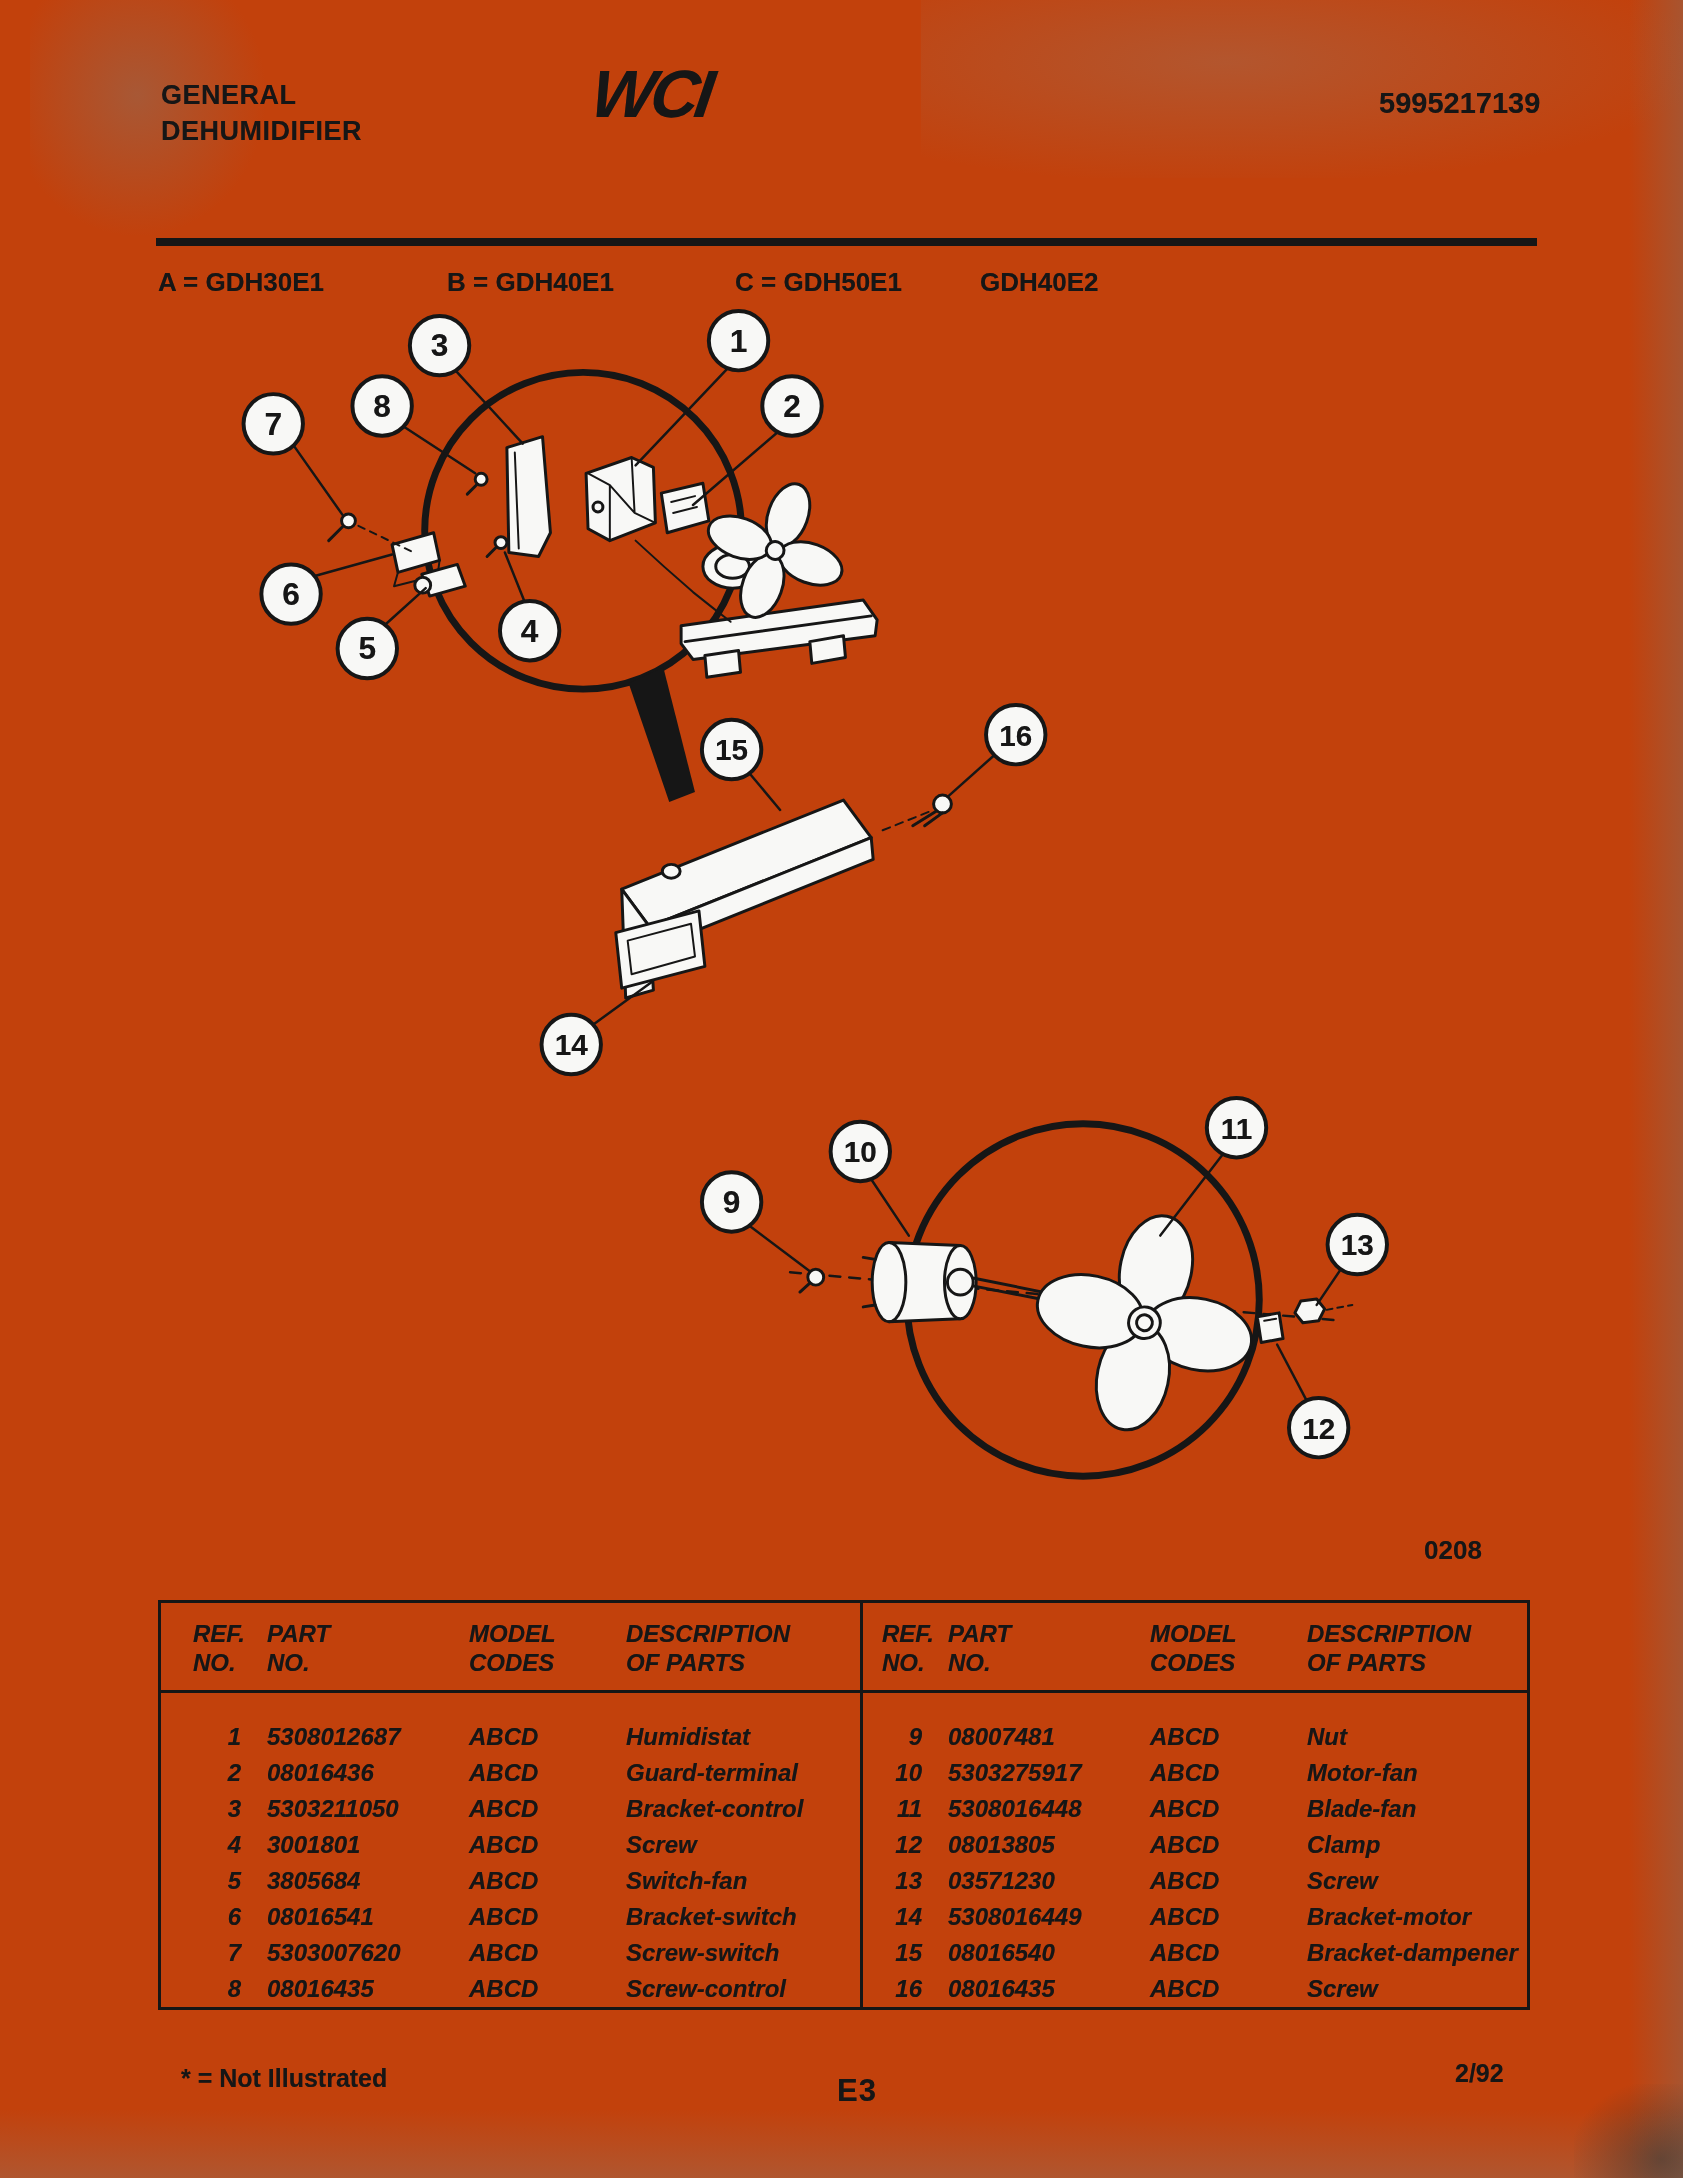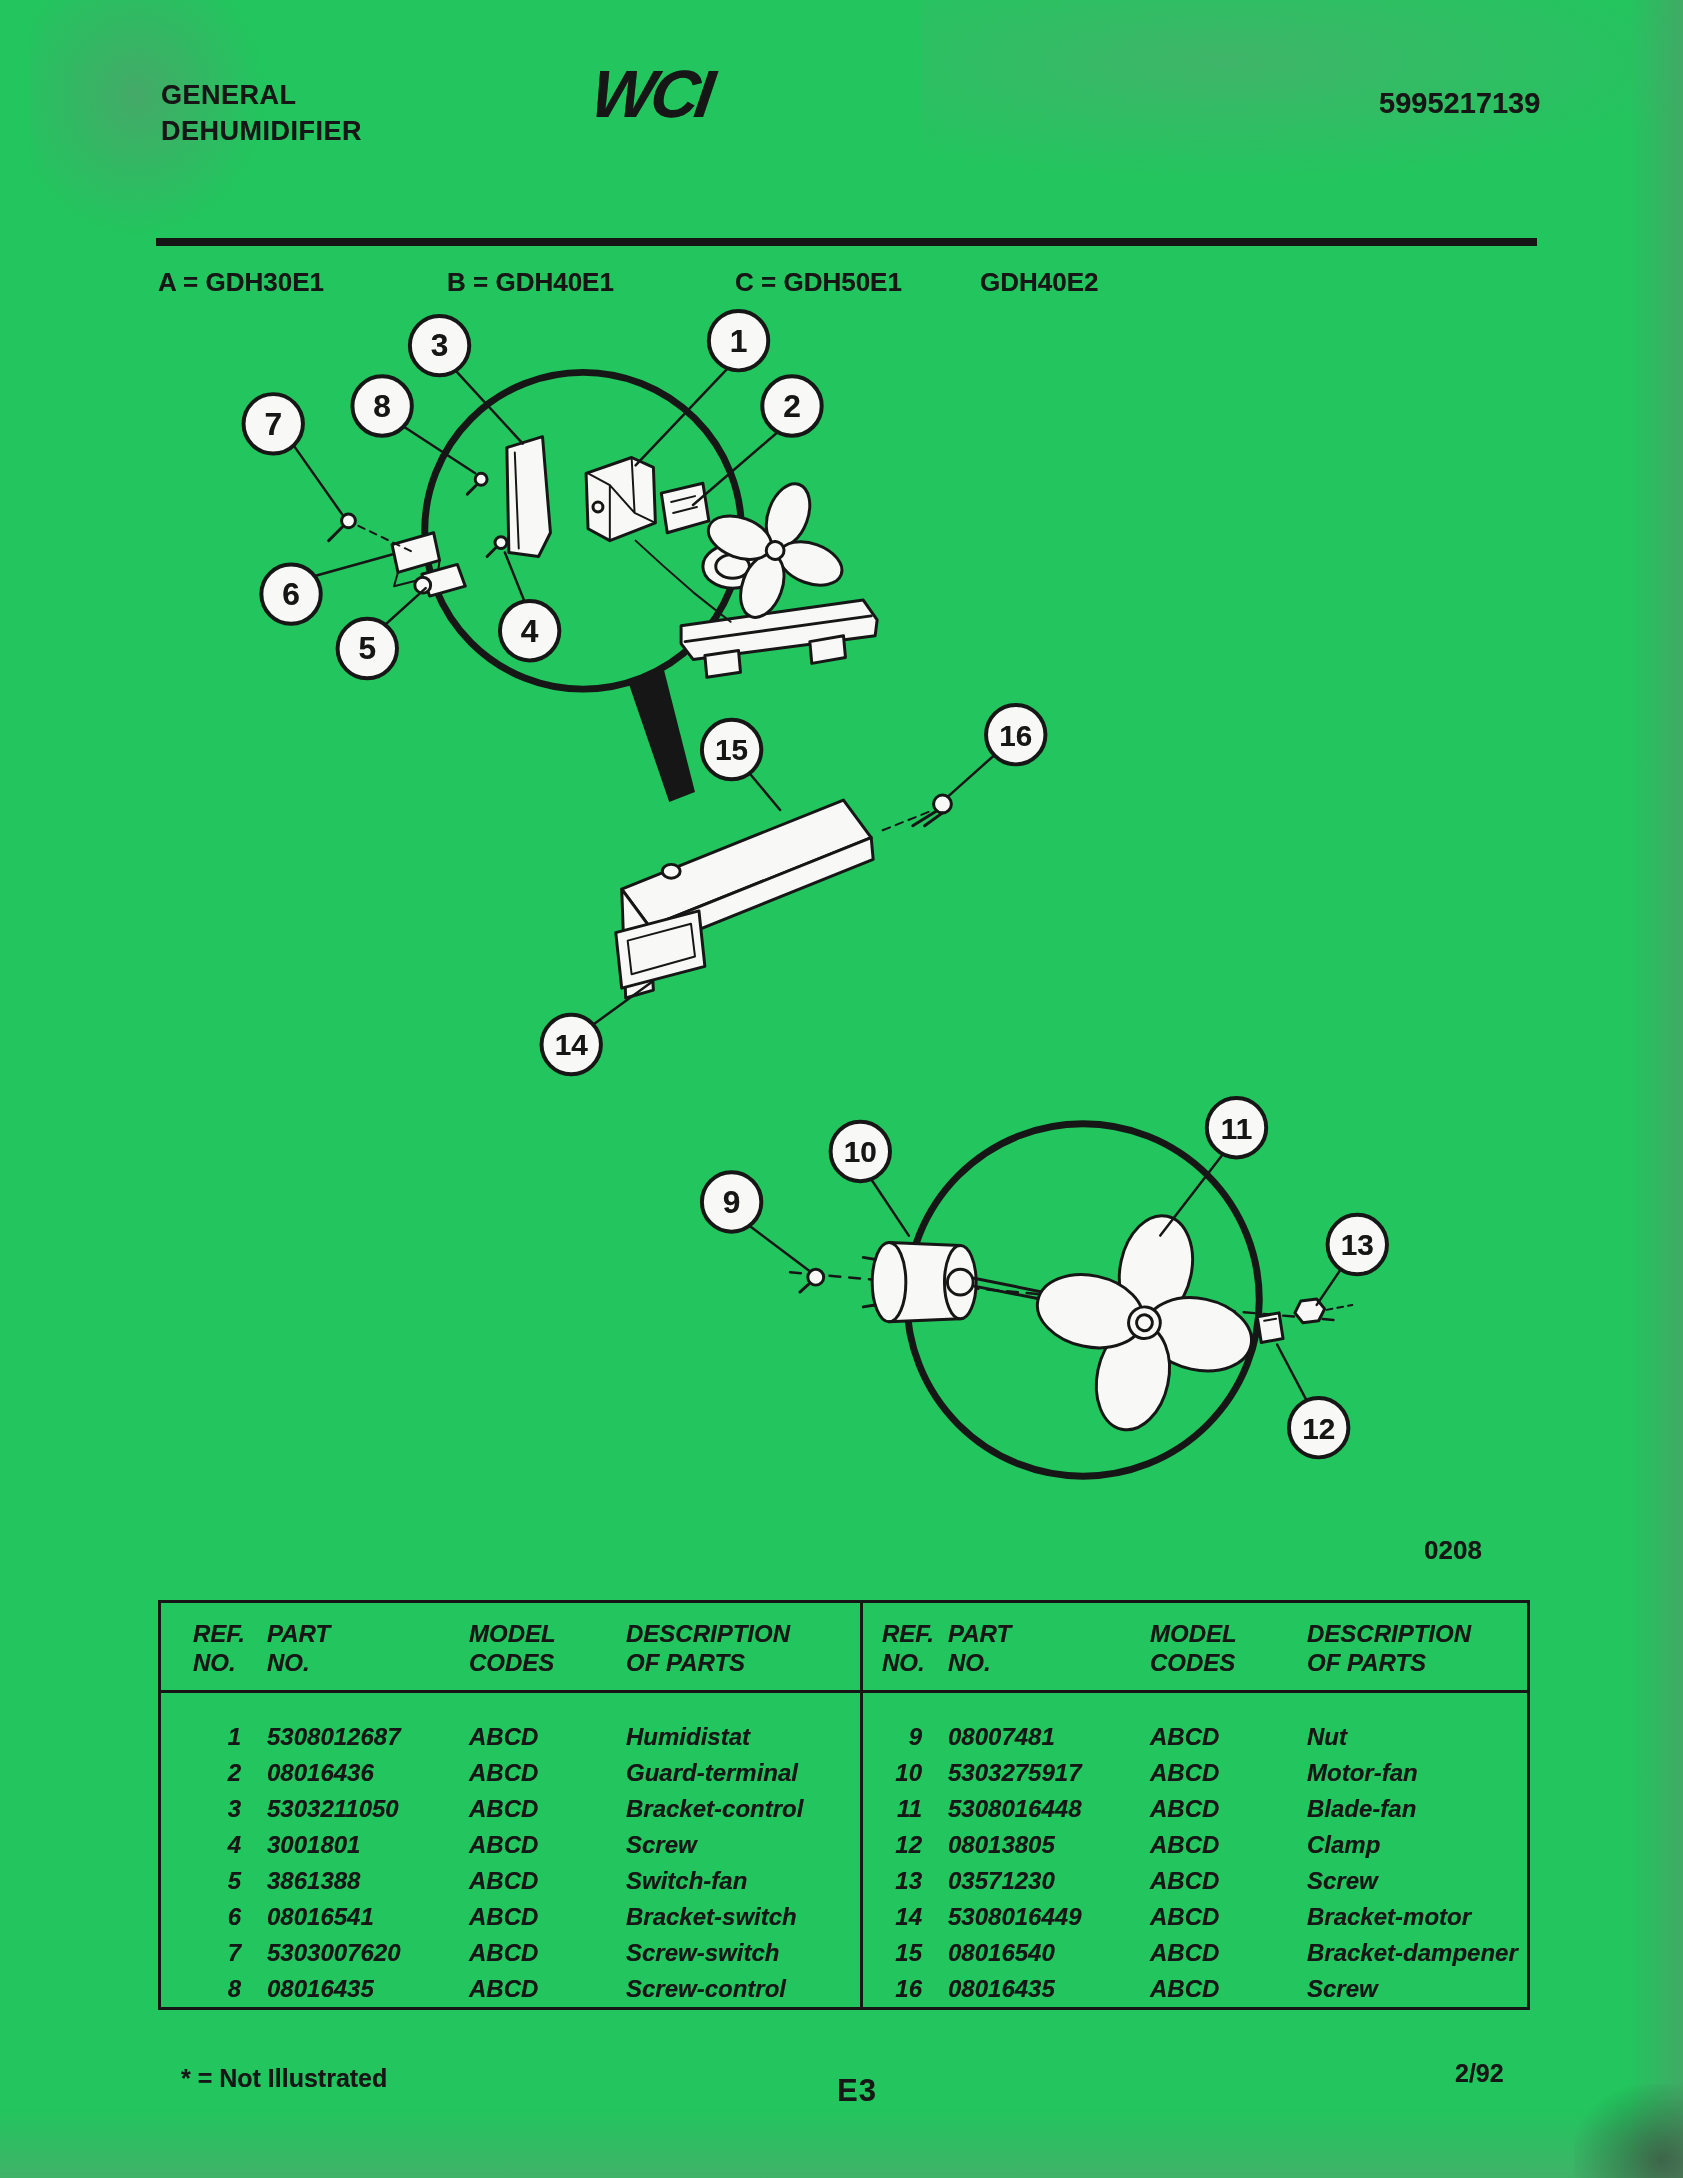--- a/index.html
+++ b/index.html
@@ -1,19 +1,19 @@
 <!DOCTYPE html>
 <html><head>
 <meta charset="utf-8">
 <style>
   * { margin:0; padding:0; box-sizing:border-box; }
   html,body { background:#cfcfcb; }
   #page {
     position:relative; width:1683px; height:2178px;
-    background:#22c55e; color:#161616;
+    background:#c2410c; color:#161616;
     font-family:"Liberation Sans", sans-serif;
     overflow:hidden;
     text-shadow:0 0 0.4px rgba(25,25,25,.5);
   }
   .abs { position:absolute; }
   .artifact { position:absolute; pointer-events:none; }
   .hdr-product { left:161px; top:77px; font-size:27px; font-weight:800; letter-spacing:0.5px; line-height:36px; }
   .brand { left:592px; top:55px; font-size:67px; font-weight:900; font-style:italic;
            letter-spacing:-4px; transform:skewX(-8deg); }
   .catalog-title { left:735px; top:89px; font-size:31px; font-weight:800; letter-spacing:0.5px; }
@@ -325,21 +325,21 @@
           <span class="td">Bracket-control</span>
         </div>
         <div class="tr">
           <span class="td ref">4</span>
           <span class="td">3001801</span>
           <span class="td">ABCD</span>
           <span class="td">Screw</span>
         </div>
         <div class="tr">
           <span class="td ref">5</span>
-          <span class="td">3861388</span>
+          <span class="td">3805684</span>
           <span class="td">ABCD</span>
           <span class="td">Switch-fan</span>
         </div>
         <div class="tr">
           <span class="td ref">6</span>
           <span class="td">08016541</span>
           <span class="td">ABCD</span>
           <span class="td">Bracket-switch</span>
         </div>
         <div class="tr">

